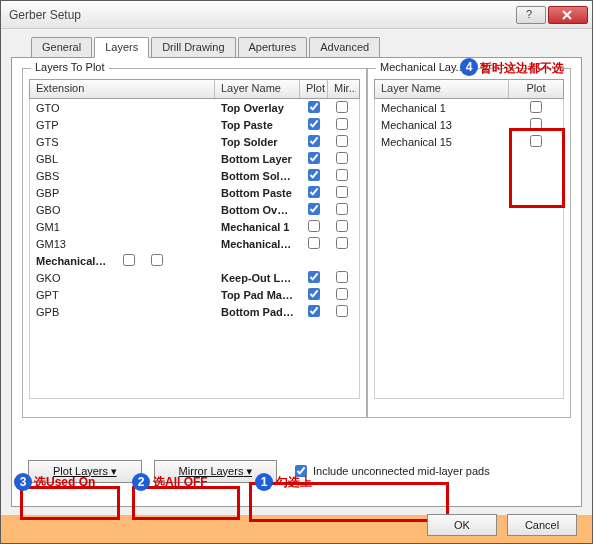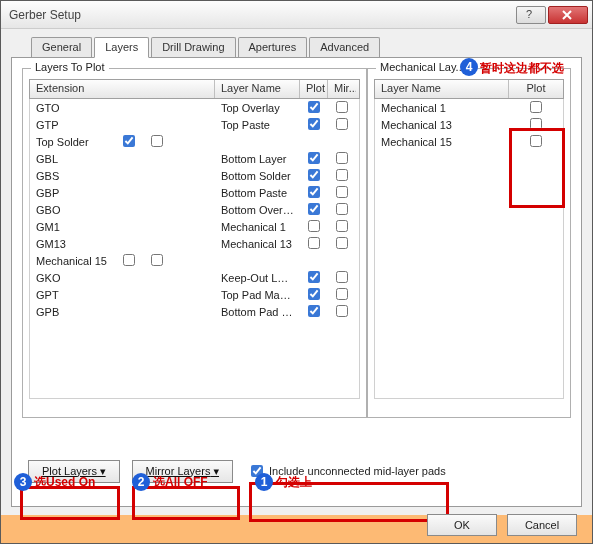--- a/index.html
+++ b/index.html
@@ -27,27 +27,27 @@
   .left-gb .th.plot { width:28px; text-align:center;}
   .left-gb .th.mir { width:28px; text-align:center; border-right:none;}
   .right-gb .th.lname2 { flex:1;}
   .right-gb .th.plot2 { width:54px; text-align:center; border-right:none;}
   .tbody { overflow:auto; height:300px; border:1px solid #d0d0d0; border-top:none;}
   .right-gb .tbody { height:300px;}
   .tr { display:flex; height:17px; align-items:center;}
   .tr:nth-child(even){}
   .td { padding:0 6px; white-space:nowrap; overflow:hidden; text-overflow:ellipsis; color:#222;}
   .left-gb .td.ext { width:185px;}
-  .left-gb .td.lname { width:85px;}
+  .left-gb .td.lname { width:85px;font-weight:bold;}
   .left-gb .td.cb { width:28px; text-align:center;}
   .right-gb .td.lname2 { flex:1;}
   .right-gb .td.cb2 { width:54px; text-align:center;}
   input[type=checkbox]{ width:12px; height:12px; accent-color:#3a78d6; }
   .controls-row { position:absolute; left:10px; bottom:0px; display:flex; align-items:center; gap:12px; height:70px; padding:6px 6px;}
-  .dropdown-btn { border:1px solid #8a8a8a; background:linear-gradient(#fafafa,#e6e6e6); padding:4px 13px; min-width:86px; text-align:left; color:#111; text-decoration: underline; }
+  .dropdown-btn { border:1px solid #8a8a8a; background:linear-gradient(#fafafa,#e6e6e6); padding:4px 24px; min-width:86px; text-align:left; color:#111; text-decoration: underline; }
   .dropdown-btn::after { content:" \25BE"; }
   .inc-box { display:flex; align-items:center; gap:6px; padding:2px 6px;}
   .inc-box label { color:#222;}
   
   .annot-box { position:absolute; border:3px solid #d40000; pointer-events:none;}
   .red-box1 { left:8px; top:428px; width:100px; height:34px;}
   .red-box2 { left:120px; top:428px; width:108px; height:34px;}
   .red-box3 { left:237px; top:424px; width:200px; height:40px;}
   .red-box4 { left:497px; top:70px; width:56px; height:80px;}
   .annot-circle { position:absolute; width:18px; height:18px; border-radius:50%; background:#1f5fd8; color:#fff; font-weight:bold; display:flex; align-items:center; justify-content:center; font-size:12px; z-index:50;}
@@ -100,20 +100,21 @@
                 <div class="td cb"><input type="checkbox" checked="" style=""></div>
                 <div class="td cb"><input type="checkbox" style=""></div>
               </div>
               <div class="tr">
                 <div class="td ext">GTP</div>
                 <div class="td lname">Top Paste</div>
                 <div class="td cb"><input type="checkbox" checked="" style=""></div>
                 <div class="td cb"><input type="checkbox" style=""></div>
               </div>
               <div class="tr">
+                <div class="td ext">GTS</div>
                 <div class="td lname">Top Solder</div>
                 <div class="td cb"><input type="checkbox" checked="" style=""></div>
                 <div class="td cb"><input type="checkbox" style=""></div>
               </div>
               <div class="tr">
                 <div class="td ext">GBL</div>
                 <div class="td lname">Bottom Layer</div>
                 <div class="td cb"><input type="checkbox" checked="" style=""></div>
                 <div class="td cb"><input type="checkbox" style=""></div>
               </div>

